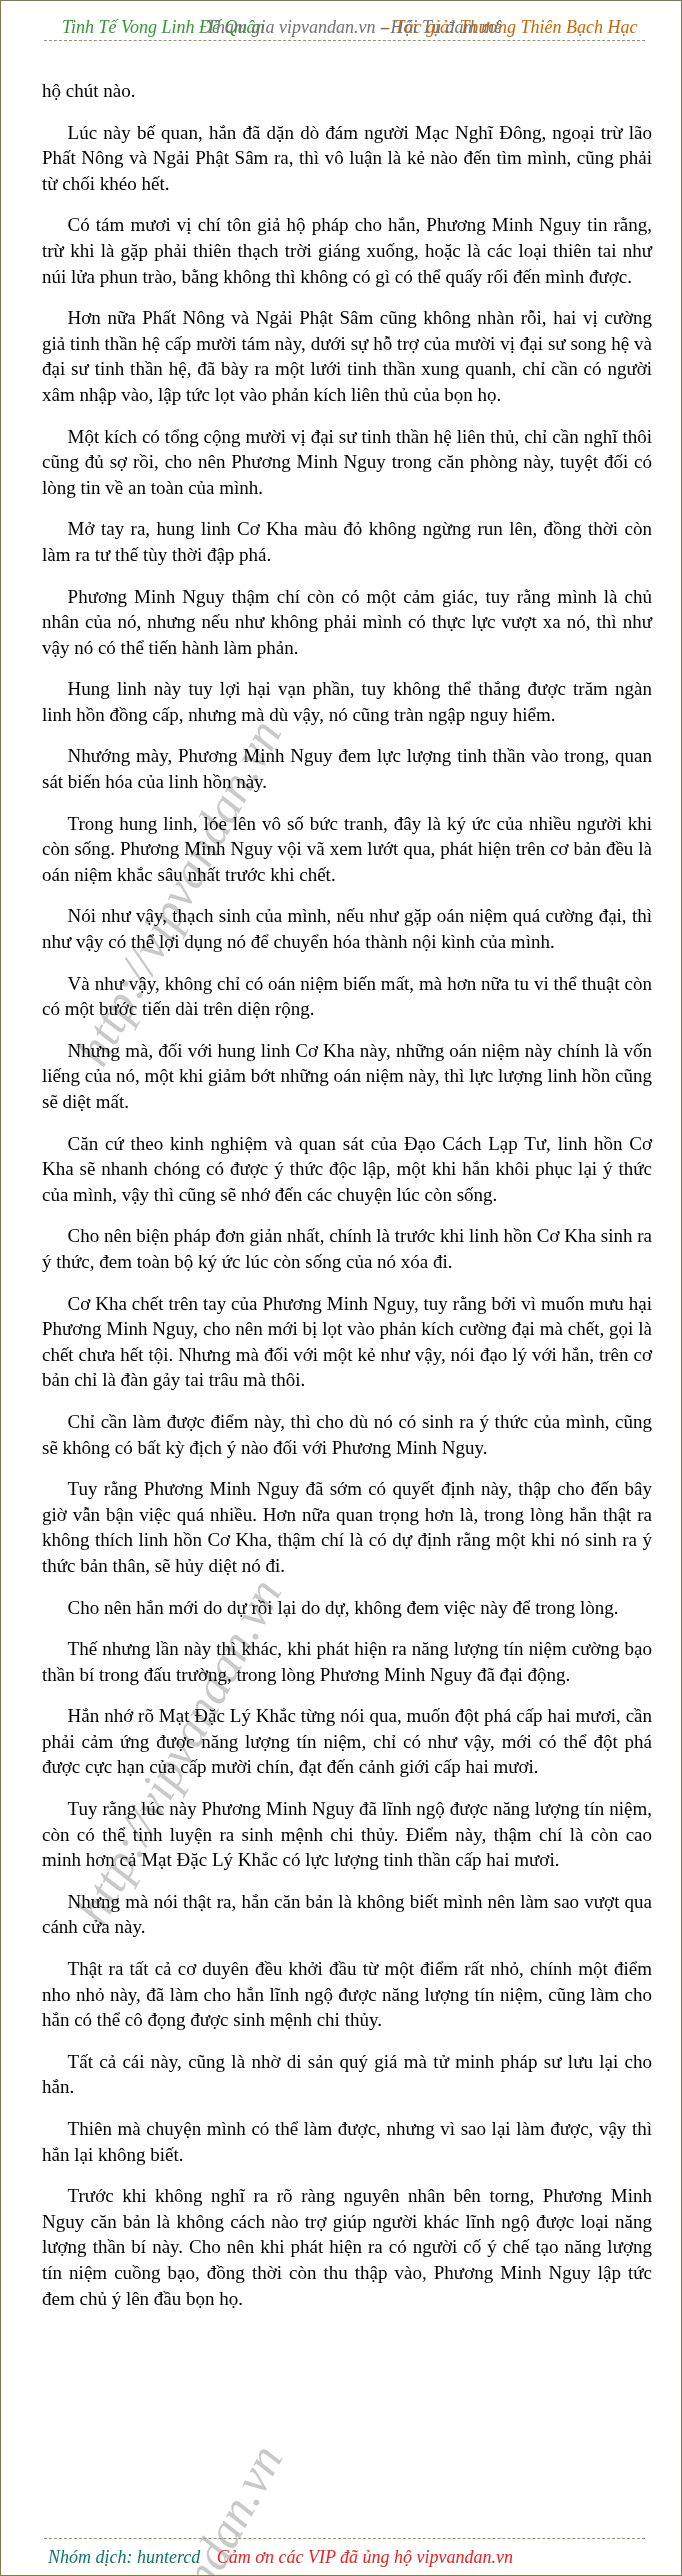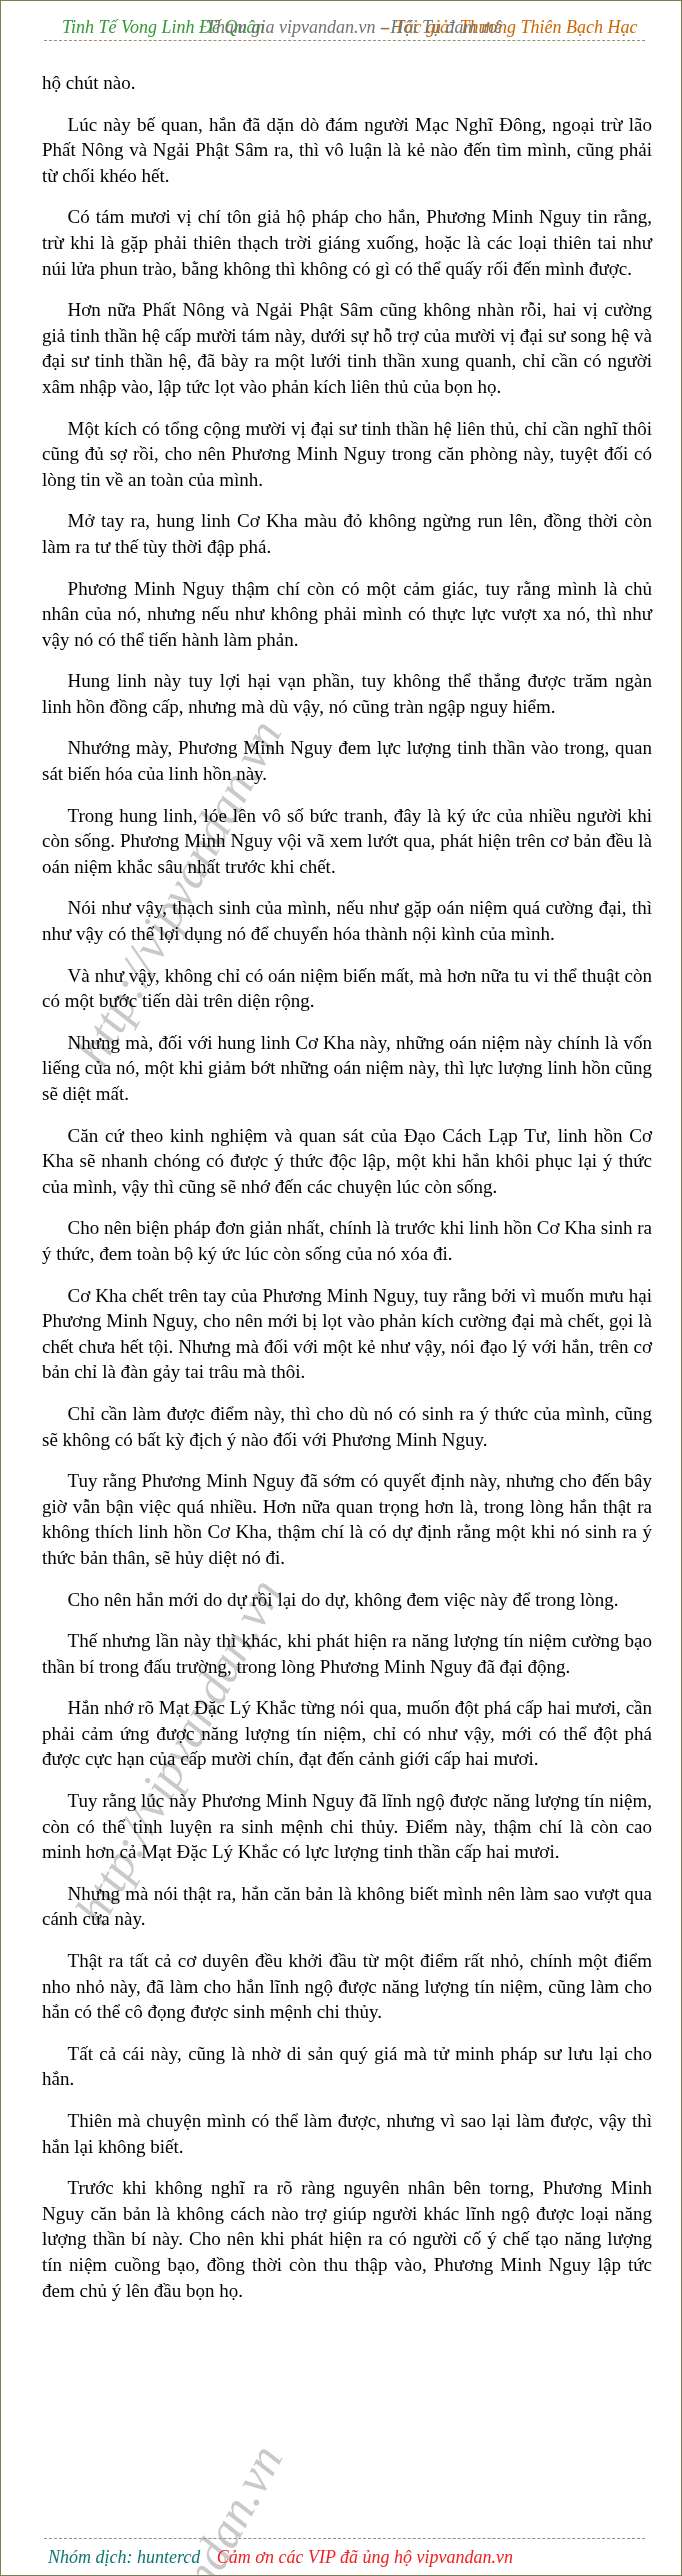--- a/index.html
+++ b/index.html
@@ -51,21 +51,21 @@
     top: 61px;
     left: 41px;
     right: 29px;
     z-index: 1;
     color: #000000;
     font-size: 19px;
     line-height: 25.6px;
     text-align: justify;
   }
   .chapter-text p {
-    margin: 8px 0 16px 0;
+    margin: 16px 0 16px 0;
     text-indent: 25.6px;
   }
   .chapter-text p.no-indent { text-indent: 0; }
 
   
   .diagonal-watermark {
     position: absolute;
     z-index: 0;
     font-style: italic;
     font-size: 49px;
@@ -126,21 +126,21 @@
     <p>Hung linh này tuy lợi hại vạn phần, tuy không thể thắng được trăm ngàn linh hồn đồng cấp, nhưng mà dù vậy, nó cũng tràn ngập nguy hiểm.</p>
     <p>Nhướng mày, Phương Minh Nguy đem lực lượng tinh thần vào trong, quan sát biến hóa của linh hồn này.</p>
     <p>Trong hung linh, lóe lên vô số bức tranh, đây là ký ức của nhiều người khi còn sống. Phương Minh Nguy vội vã xem lướt qua, phát hiện trên cơ bản đều là oán niệm khắc sâu nhất trước khi chết.</p>
     <p>Nói như vậy, thạch sinh của mình, nếu như gặp oán niệm quá cường đại, thì như vậy có thể lợi dụng nó để chuyển hóa thành nội kình của mình.</p>
     <p>Và như vậy, không chỉ có oán niệm biến mất, mà hơn nữa tu vi thể thuật còn có một bước tiến dài trên diện rộng.</p>
     <p>Nhưng mà, đối với hung linh Cơ Kha này, những oán niệm này chính là vốn liếng của nó, một khi giảm bớt những oán niệm này, thì lực lượng linh hồn cũng sẽ diệt mất.</p>
     <p>Căn cứ theo kinh nghiệm và quan sát của Đạo Cách Lạp Tư, linh hồn Cơ Kha sẽ nhanh chóng có được ý thức độc lập, một khi hắn khôi phục lại ý thức của mình, vậy thì cũng sẽ nhớ đến các chuyện lúc còn sống.</p>
     <p>Cho nên biện pháp đơn giản nhất, chính là trước khi linh hồn Cơ Kha sinh ra ý thức, đem toàn bộ ký ức lúc còn sống của nó xóa đi.</p>
     <p>Cơ Kha chết trên tay của Phương Minh Nguy, tuy rằng bởi vì muốn mưu hại Phương Minh Nguy, cho nên mới bị lọt vào phản kích cường đại mà chết, gọi là chết chưa hết tội. Nhưng mà đối với một kẻ như vậy, nói đạo lý với hắn, trên cơ bản chỉ là đàn gảy tai trâu mà thôi.</p>
     <p>Chỉ cần làm được điểm này, thì cho dù nó có sinh ra ý thức của mình, cũng sẽ không có bất kỳ địch ý nào đối với Phương Minh Nguy.</p>
-    <p>Tuy rằng Phương Minh Nguy đã sớm có quyết định này, nhưng cho đến bây giờ vẫn bận việc quá nhiều. Hơn nữa quan trọng hơn là, trong lòng hắn thật ra không thích linh hồn Cơ Kha, thậm chí là có dự định rằng một khi nó sinh ra ý thức bản thân, sẽ hủy diệt nó đi.</p>
+    <p>Tuy rằng Phương Minh Nguy đã sớm có quyết định này, thập cho đến bây giờ vẫn bận việc quá nhiều. Hơn nữa quan trọng hơn là, trong lòng hắn thật ra không thích linh hồn Cơ Kha, thậm chí là có dự định rằng một khi nó sinh ra ý thức bản thân, sẽ hủy diệt nó đi.</p>
     <p>Cho nên hắn mới do dự rồi lại do dự, không đem việc này để trong lòng.</p>
     <p>Thế nhưng lần này thì khác, khi phát hiện ra năng lượng tín niệm cường bạo thần bí trong đấu trường, trong lòng Phương Minh Nguy đã đại động.</p>
     <p>Hắn nhớ rõ Mạt Đặc Lý Khắc từng nói qua, muốn đột phá cấp hai mươi, cần phải cảm ứng được năng lượng tín niệm, chỉ có như vậy, mới có thể đột phá được cực hạn của cấp mười chín, đạt đến cảnh giới cấp hai mươi.</p>
     <p>Tuy rằng lúc này Phương Minh Nguy đã lĩnh ngộ được năng lượng tín niệm, còn có thể tinh luyện ra sinh mệnh chi thủy. Điểm này, thậm chí là còn cao minh hơn cả Mạt Đặc Lý Khắc có lực lượng tinh thần cấp hai mươi.</p>
     <p>Nhưng mà nói thật ra, hắn căn bản là không biết mình nên làm sao vượt qua cánh cửa này.</p>
     <p>Thật ra tất cả cơ duyên đều khởi đầu từ một điểm rất nhỏ, chính một điểm nho nhỏ này, đã làm cho hắn lĩnh ngộ được năng lượng tín niệm, cũng làm cho hắn có thể cô đọng được sinh mệnh chi thủy.</p>
     <p>Tất cả cái này, cũng là nhờ di sản quý giá mà tử minh pháp sư lưu lại cho hắn.</p>
     <p>Thiên mà chuyện mình có thể làm được, nhưng vì sao lại làm được, vậy thì hắn lại không biết.</p>
     <p>Trước khi không nghĩ ra rõ ràng nguyên nhân bên torng, Phương Minh Nguy căn bản là không cách nào trợ giúp người khác lĩnh ngộ được loại năng lượng thần bí này. Cho nên khi phát hiện ra có người cố ý chế tạo năng lượng tín niệm cuồng bạo, đồng thời còn thu thập vào, Phương Minh Nguy lập tức đem chủ ý lên đầu bọn họ.</p>
   </div>

